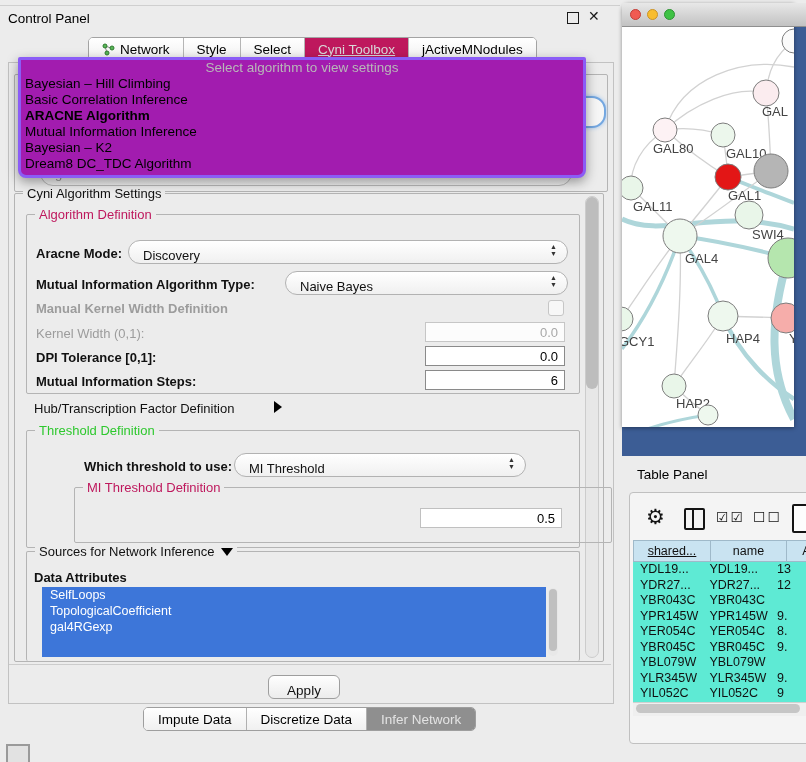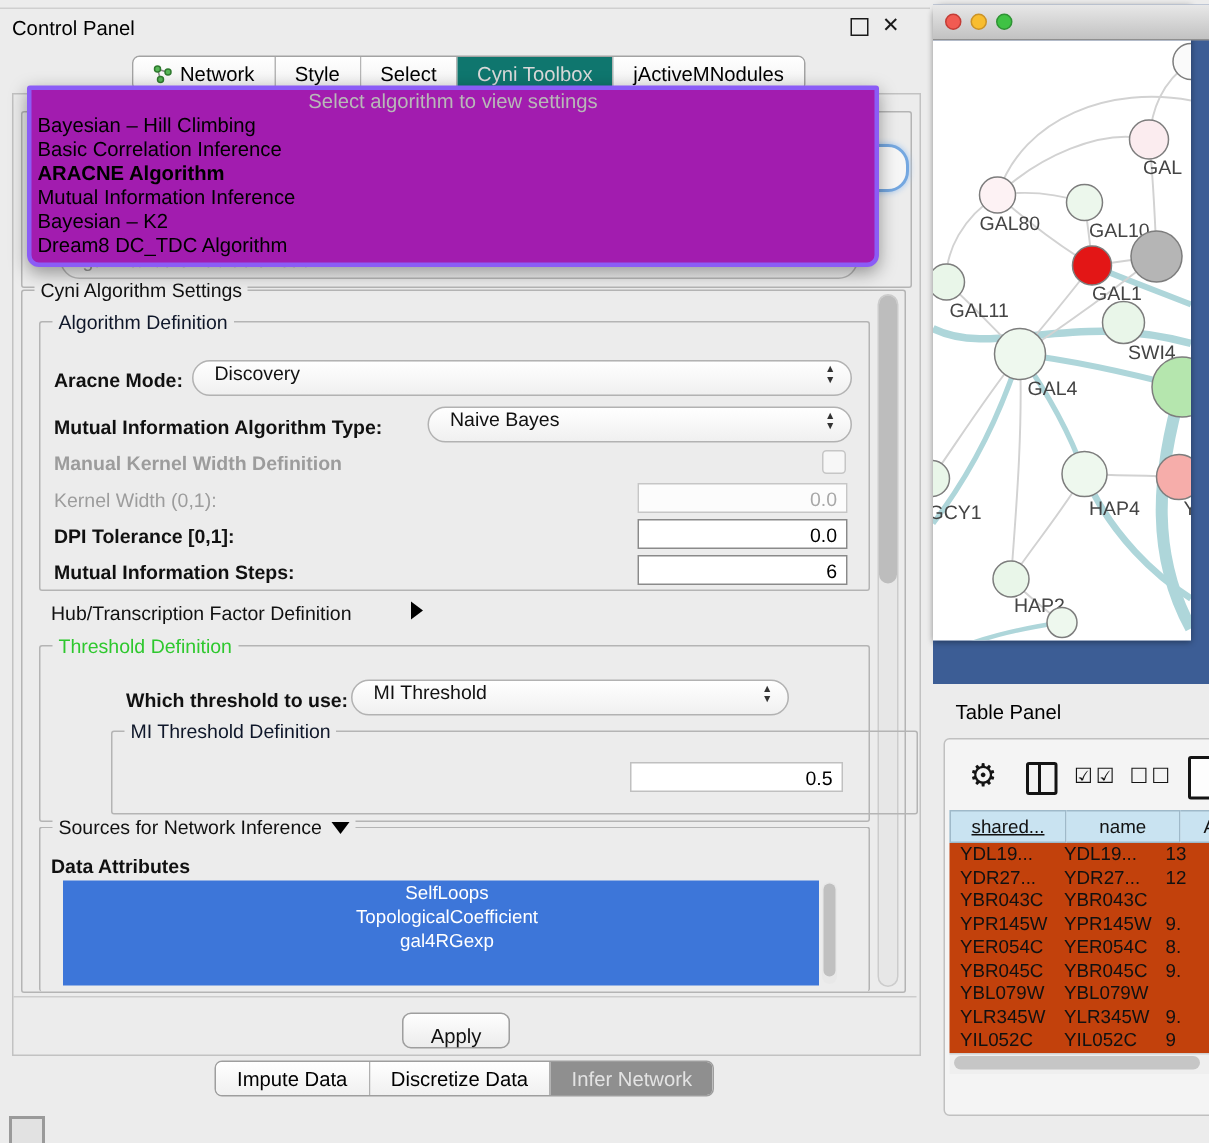--- a/index.html
+++ b/index.html
@@ -9,52 +9,52 @@
   
   .cp{left:0;top:0;width:620px;height:762px;}
   .cp-topline{left:0;top:5px;width:620px;height:1px;background:#cfcfcf;}
   .cp-title{left:8px;top:11px;font-size:13.5px;color:#000;}
   .float-btn{left:567px;top:12px;width:10px;height:10px;border:1.5px solid #1a1a1a;background:transparent;}
   .close-btn{left:588px;top:8px;font-size:14px;font-weight:bold;color:#1a1a1a;}
   
   .tabbar{left:88px;top:37px;height:22px;display:flex;border:1px solid #a3a3a3;border-radius:5px;background:#fdfdfd;overflow:hidden;}
   .tab{display:flex;align-items:center;gap:5px;padding:0 13px;font-size:13.5px;border-right:1px solid #b5b5b5;background:linear-gradient(#ffffff,#f1f1f1);color:#000;white-space:nowrap;}
   .tab:last-child{border-right:none;}
-  .tab.sel{background:#0f766e;color:#d9d9d9;}
+  .tab.sel{background:#be185d;color:#d9d9d9;text-decoration:underline;}
   
   .main-panel{left:8px;top:62px;width:604px;height:640px;border:1px solid #c2c2c2;background:#ececec;}
   .groupbox{border:1px solid #b4b4b4;border-radius:2px;}
   .grouplabel{position:absolute;top:-8px;left:8px;background:#ececec;padding:0 4px;font-size:13px;white-space:nowrap;}
-  .blue{color:#0f172a;} .green{color:#2ec82e;}
+  .blue{color:#be185d;} .green{color:#2ec82e;}
   
   .inf-group{left:14px;top:74px;width:592px;height:116px;}
   .focus-combo{left:320px;top:96px;width:282px;height:28px;border:2px solid #74a7e0;border-radius:14px;box-shadow:0 0 4px #9cc3ef;background:#f6f6f6;}
   .net-combo{left:40px;top:160px;width:532px;height:26px;border:1px solid #b8b8b8;border-radius:13px;background:linear-gradient(#ffffff,#efefef);display:flex;align-items:center;padding:0 14px;font-size:13px;color:#9a9a9a;box-sizing:border-box;}
   
   .popup{left:18px;top:57px;width:562px;height:115px;background:#a21caf;border:3px solid #8b5cf6;border-radius:2px 2px 8px 8px;box-shadow:0 4px 12px rgba(0,0,0,.38);z-index:30;}
   .algo-ph{height:16px;line-height:16px;text-align:center;color:#b8b8b8;font-size:13.5px;}
   .algo-item{height:16px;line-height:16px;padding-left:4px;font-size:13.5px;color:#000;white-space:nowrap;}
   .algo-item.bold{font-weight:bold;}
   
   .settings{left:14px;top:193px;width:588px;height:467px;}
   .v-scroll{left:585px;top:196px;width:14px;height:462px;background:#e7e7e7;border:1px solid #cccccc;border-radius:7px;box-sizing:border-box;}
   .v-thumb{left:586px;top:197px;width:12px;height:192px;background:#bdbdbd;border-radius:6px;}
   .algdef{left:26px;top:214px;width:552px;height:178px;}
   .lbl{font-size:13px;white-space:nowrap;}
   .b{font-weight:bold;}
   .dis{color:#9c9c9c;}
-  .combo{height:24px;border:1px solid #b2b2b2;border-radius:13px;background:linear-gradient(#ffffff,#f0f0f0);display:flex;align-items:flex-start;padding:0 26px 0 14px;font-size:13px;box-sizing:border-box;}
+  .combo{height:24px;border:1px solid #b2b2b2;border-radius:13px;background:linear-gradient(#ffffff,#f0f0f0);display:flex;align-items:flex-end;padding:0 26px 0 14px;font-size:13px;box-sizing:border-box;}
   .stepper{position:absolute;right:10px;top:2px;font-size:7px;line-height:7px;color:#333;text-align:center;}
   .inp{height:20px;border:1px solid #8a8a8a;background:#ffffff;font-size:13px;text-align:right;padding:0 6px;box-sizing:border-box;font-family:"Liberation Sans",sans-serif;color:#000;}
   .inp.disabled{border:1px solid #c6c6c6;color:#a8a8a8;background:#fcfcfc;}
   .checkbox{width:14px;height:14px;border:1px solid #c6c6c6;border-radius:3px;background:#f7f7f7;}
   .tri-right{width:0;height:0;border-left:8px solid #000;border-top:6px solid transparent;border-bottom:6px solid transparent;}
   .tri-down{display:inline-block;width:0;height:0;border-top:8px solid #000;border-left:6px solid transparent;border-right:6px solid transparent;margin-left:6px;}
   .attr-list{left:42px;top:587px;width:504px;height:70px;background:#3d76d9;overflow:hidden;}
-  .attr-item{height:16px;line-height:16px;color:#ffffff;font-size:12.5px;padding-left:8px;white-space:nowrap;text-align:center;}
+  .attr-item{height:16px;line-height:16px;color:#ffffff;font-size:12.5px;padding-left:8px;white-space:nowrap;}
   .attr-scroll{left:548px;top:588px;width:10px;height:68px;background:#e8e8e8;border-radius:5px;}
   .attr-thumb{left:549px;top:589px;width:8px;height:62px;background:#c0c0c0;border-radius:4px;}
   .divider{left:9px;top:664px;width:602px;height:1px;background:#cccccc;}
   .apply-btn{left:268px;top:675px;width:70px;height:22px;border:1px solid #9e9e9e;border-radius:6px;background:linear-gradient(#fefefe,#ececec);font-size:13.5px;display:flex;align-items:flex-end;justify-content:center;}
   .bottom-tabbar{left:143px;top:707px;height:22px;display:flex;border:1px solid #9e9e9e;border-radius:5px;background:#fdfdfd;overflow:hidden;}
   .btab{display:flex;align-items:center;padding:0 14px;font-size:13.5px;border-right:1px solid #b0b0b0;background:linear-gradient(#ffffff,#f0f0f0);color:#000;white-space:nowrap;}
   .btab:last-child{border-right:none;}
   .btab.sel{background:#8f8f8f;color:#e3e3e3;}
   .corner-icon{left:6px;top:744px;width:20px;height:18px;border:2px solid #9a9a9a;background:#e2e2e2;}
   
@@ -69,21 +69,21 @@
   .tp-panel{left:629px;top:492px;width:185px;height:250px;border:1px solid #c0c0c0;border-radius:4px;background:#f4f4f4;}
   .gear{left:646px;top:505px;font-size:21px;color:#141414;}
   .col-icon{left:684px;top:508px;width:17px;height:18px;border:2px solid #141414;border-radius:2px;}
   .col-icon-mid{left:692px;top:508px;width:2px;height:22px;background:#141414;}
   .checks{left:716px;top:509px;font-size:14px;letter-spacing:2px;color:#141414;}
   .unchecks{left:753px;top:509px;font-size:14px;letter-spacing:2px;color:#141414;}
   .doc-icon{left:792px;top:504px;width:20px;height:25px;border:2px solid #141414;border-radius:2px;background:#fdfdfd;}
   .thead{left:633px;top:540px;height:22px;display:flex;}
   .th{background:#c9e3f1;border:1px solid #9fb9c9;border-left:none;font-size:12.5px;display:flex;align-items:center;justify-content:center;box-sizing:border-box;}
   .th:first-child{border-left:1px solid #9fb9c9;text-decoration:underline;}
-  .tbody{left:633px;top:562px;width:173px;height:140px;background:#c2410c;overflow:hidden;}
+  .tbody{left:633px;top:562px;width:173px;height:140px;background:#5eead4;overflow:hidden;}
   .t-row{display:flex;height:15.5px;line-height:15.5px;font-size:12.5px;}
   .tc{white-space:nowrap;overflow:hidden;padding-left:7px;box-sizing:border-box;}
   .tc1{width:78px;} .tc2{width:76px;} .tc3{width:40px;}
   .h-scroll{left:633px;top:702px;width:173px;height:13px;background:#efefef;border-top:1px solid #d0d0d0;}
   .h-thumb{left:636px;top:704px;width:164px;height:9px;background:#c6c6c6;border-radius:5px;}
   .net-tab-icon{width:13px;height:13px;}
 </style>
 </head>
 <body>
 

